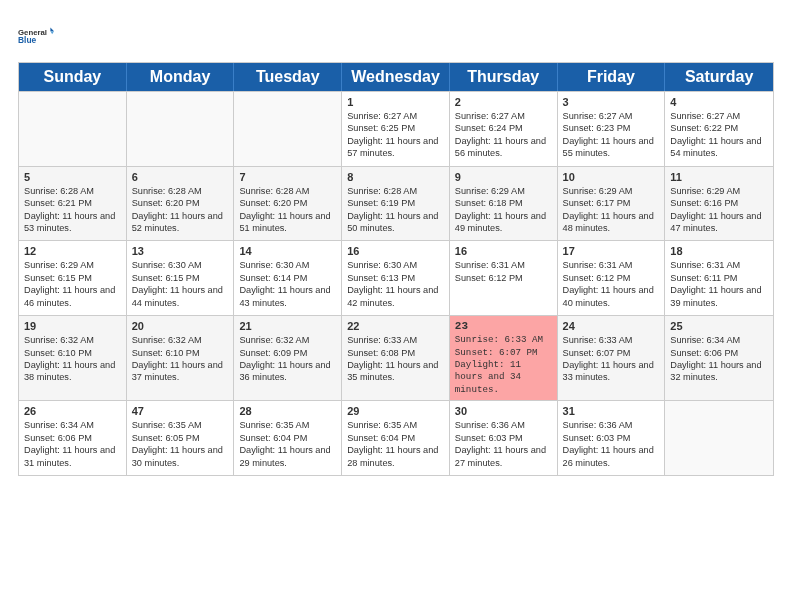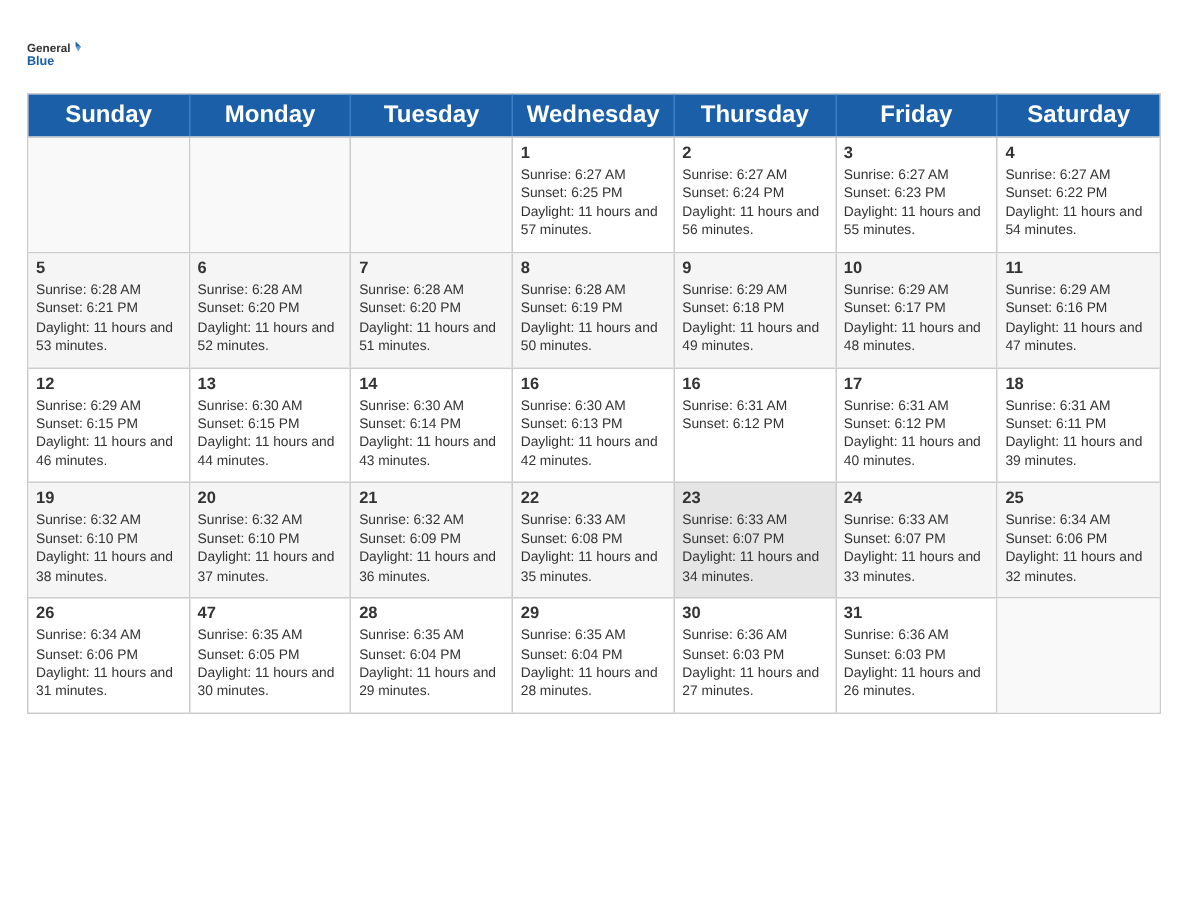--- a/index.html
+++ b/index.html
@@ -265,21 +265,21 @@
             <div class="cell-line">Sunrise: 6:32 AM</div>
             <div class="cell-line">Sunset: 6:09 PM</div>
             <div class="cell-line">Daylight: 11 hours and 36 minutes.</div>
           </div>
           <div class="cal-cell" style="background: rgb(245, 245, 245);">
             <div class="day-number">22</div>
             <div class="cell-line">Sunrise: 6:33 AM</div>
             <div class="cell-line">Sunset: 6:08 PM</div>
             <div class="cell-line">Daylight: 11 hours and 35 minutes.</div>
           </div>
-          <div class="cal-cell" style="background: #e5e5e5;">
+          <div class="cal-cell" style="background: #fca5a5; font-family: Liberation Mono, monospace;">
             <div class="day-number">23</div>
             <div class="cell-line">Sunrise: 6:33 AM</div>
             <div class="cell-line">Sunset: 6:07 PM</div>
             <div class="cell-line">Daylight: 11 hours and 34 minutes.</div>
           </div>
           <div class="cal-cell" style="background: rgb(245, 245, 245);">
             <div class="day-number">24</div>
             <div class="cell-line">Sunrise: 6:33 AM</div>
             <div class="cell-line">Sunset: 6:07 PM</div>
             <div class="cell-line">Daylight: 11 hours and 33 minutes.</div>

